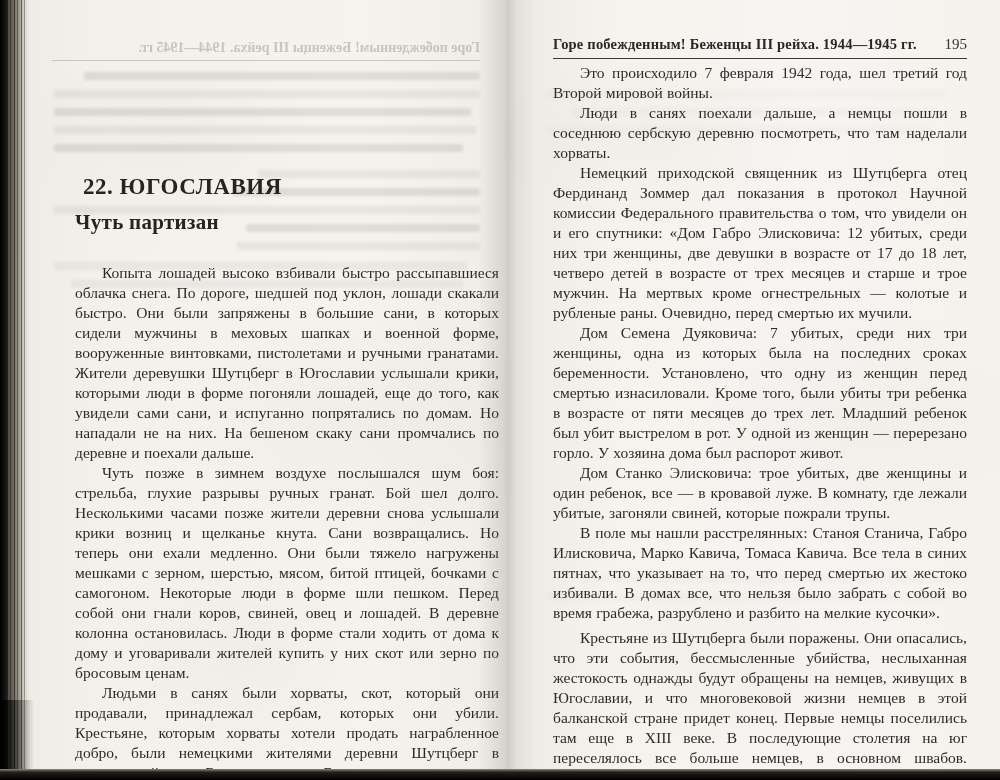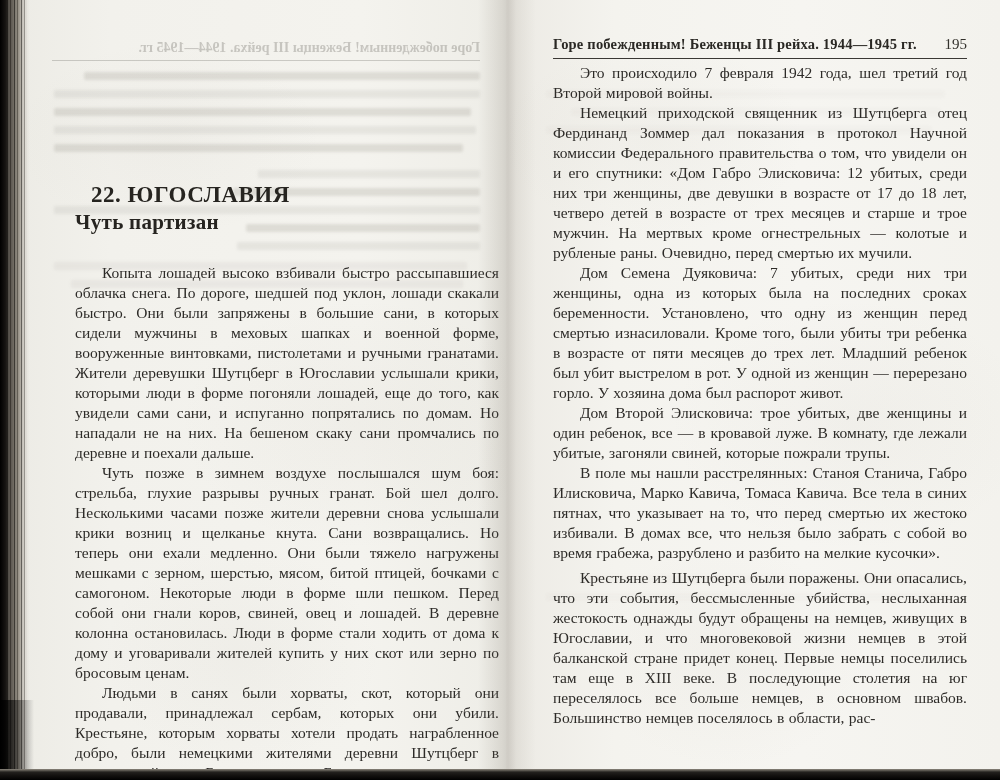--- a/index.html
+++ b/index.html
@@ -124,21 +124,21 @@
       <div class="gl dim" style="width:100%;"></div>
       <div class="gl" style="width:55%;margin-left:45%;"></div>
       <div class="gl dim" style="width:57%;margin-left:43%;"></div>
     </div>
 
     <div class="ghost-block" style="left:30px;top:262px;width:426px;">
       <div class="gl faint" style="width:97%;"></div>
       <div class="gl faint" style="width:92%;margin-left:4%;"></div>
     </div>
 
-    <h1 class="chapter-heading" style="margin:16px;">22. ЮГОСЛАВИЯ</h1>
+    <h1 class="chapter-heading" style="margin:8px;">22. ЮГОСЛАВИЯ</h1>
     <h2 class="section-heading" style="margin:0;">Чуть партизан</h2>
 
     <div class="body-block">
         <p>Копыта лошадей высоко взбивали быстро рассыпавшиеся облачка снега. По дороге, шедшей под уклон, лошади скакали быстро. Они были запряжены в большие сани, в которых сидели мужчины в меховых шапках и военной форме, вооруженные винтовками, пистолетами и ручными гранатами. Жители деревушки Шутцберг в Югославии услышали крики, которыми люди в форме погоняли лошадей, еще до того, как увидели сами сани, и испуганно попрятались по домам. Но нападали не на них. На бешеном скаку сани промчались по деревне и поехали дальше.</p>
         <p>Чуть позже в зимнем воздухе послышался шум боя: стрельба, глухие разрывы ручных гранат. Бой шел долго. Несколькими часами позже жители деревни снова услышали крики возниц и щелканье кнута. Сани возвращались. Но теперь они ехали медленно. Они были тяжело нагружены мешками с зерном, шерстью, мясом, битой птицей, бочками с самогоном. Некоторые люди в форме шли пешком. Перед собой они гнали коров, свиней, овец и лошадей. В деревне колонна остановилась. Люди в форме стали ходить от дома к дому и уговаривали жителей купить у них скот или зерно по бросовым ценам.</p>
         <p>Людьми в санях были хорваты, скот, который они продавали, принадлежал сербам, которых они убили. Крестьяне, которым хорваты хотели продать награбленное добро, были немецкими жителями деревни Шутцберг в югославской земле Босния, западнее Белграда.</p>
       </div>
   </div>
 
   <div class="page right">
@@ -154,23 +154,24 @@
       <div class="gl faint" style="width:96%;"></div>
     </div>
 
     <div class="running-header">
       <span class="title">Горе побежденным! Беженцы III рейха. 1944—1945 гг.</span>
       <span class="pagenum">195</span>
     </div>
 
     <div class="body-block">
         <p>Это происходило 7 февраля 1942 года, шел третий год Второй мировой войны.</p>
+        <p>Люди в санях поехали дальше, а немцы пошли в соседнюю сербскую деревню посмотреть, что там наделали хорваты.</p>
         <p>Немецкий приходской священник из Шутцберга отец Фердинанд Зоммер дал показания в протокол Научной комиссии Федерального правительства о том, что увидели он и его спутники: «Дом Габро Элисковича: 12 убитых, среди них три женщины, две девушки в возрасте от 17 до 18 лет, четверо детей в возрасте от трех месяцев и старше и трое мужчин. На мертвых кроме огнестрельных — колотые и рубленые раны. Очевидно, перед смертью их мучили.</p>
         <p>Дом Семена Дуяковича: 7 убитых, среди них три женщины, одна из которых была на последних сроках беременности. Установлено, что одну из женщин перед смертью изнасиловали. Кроме того, были убиты три ребенка в возрасте от пяти месяцев до трех лет. Младший ребенок был убит выстрелом в рот. У одной из женщин — перерезано горло. У хозяина дома был распорот живот.</p>
-        <p>Дом Второй Элисковича: трое убитых, две женщины и один ребенок, все — в кровавой луже. В комнату, где лежали убитые, загоняли свиней, которые пожрали трупы.</p>
+        <p>Дом Станко Элисковича: трое убитых, две женщины и один ребенок, все — в кровавой луже. В комнату, где лежали убитые, загоняли свиней, которые пожрали трупы.</p>
         <p>В поле мы нашли расстрелянных: Станоя Станича, Габро Илисковича, Марко Кавича, Томаса Кавича. Все тела в синих пятнах, что указывает на то, что перед смертью их жестоко избивали. В домах все, что нельзя было забрать с собой во время грабежа, разрублено и разбито на мелкие кусочки».</p>
         <p>Крестьяне из Шутцберга были поражены. Они опасались, что эти события, бессмысленные убийства, неслыханная жестокость однажды будут обращены на немцев, живущих в Югославии, и что многовековой жизни немцев в этой балканской стране придет конец. Первые немцы поселились там еще в XIII веке. В последующие столетия на юг переселялось все больше немцев, в основном швабов. Большинство немцев поселялось в области, рас-</p>
       </div>
   </div>
 
   <div class="gutter"></div>
   <div class="spine-edge"></div>
   <div class="page-edge-streaks"></div>
   <div class="bottom-corner"></div>
   <div class="bottom-bar"></div>

